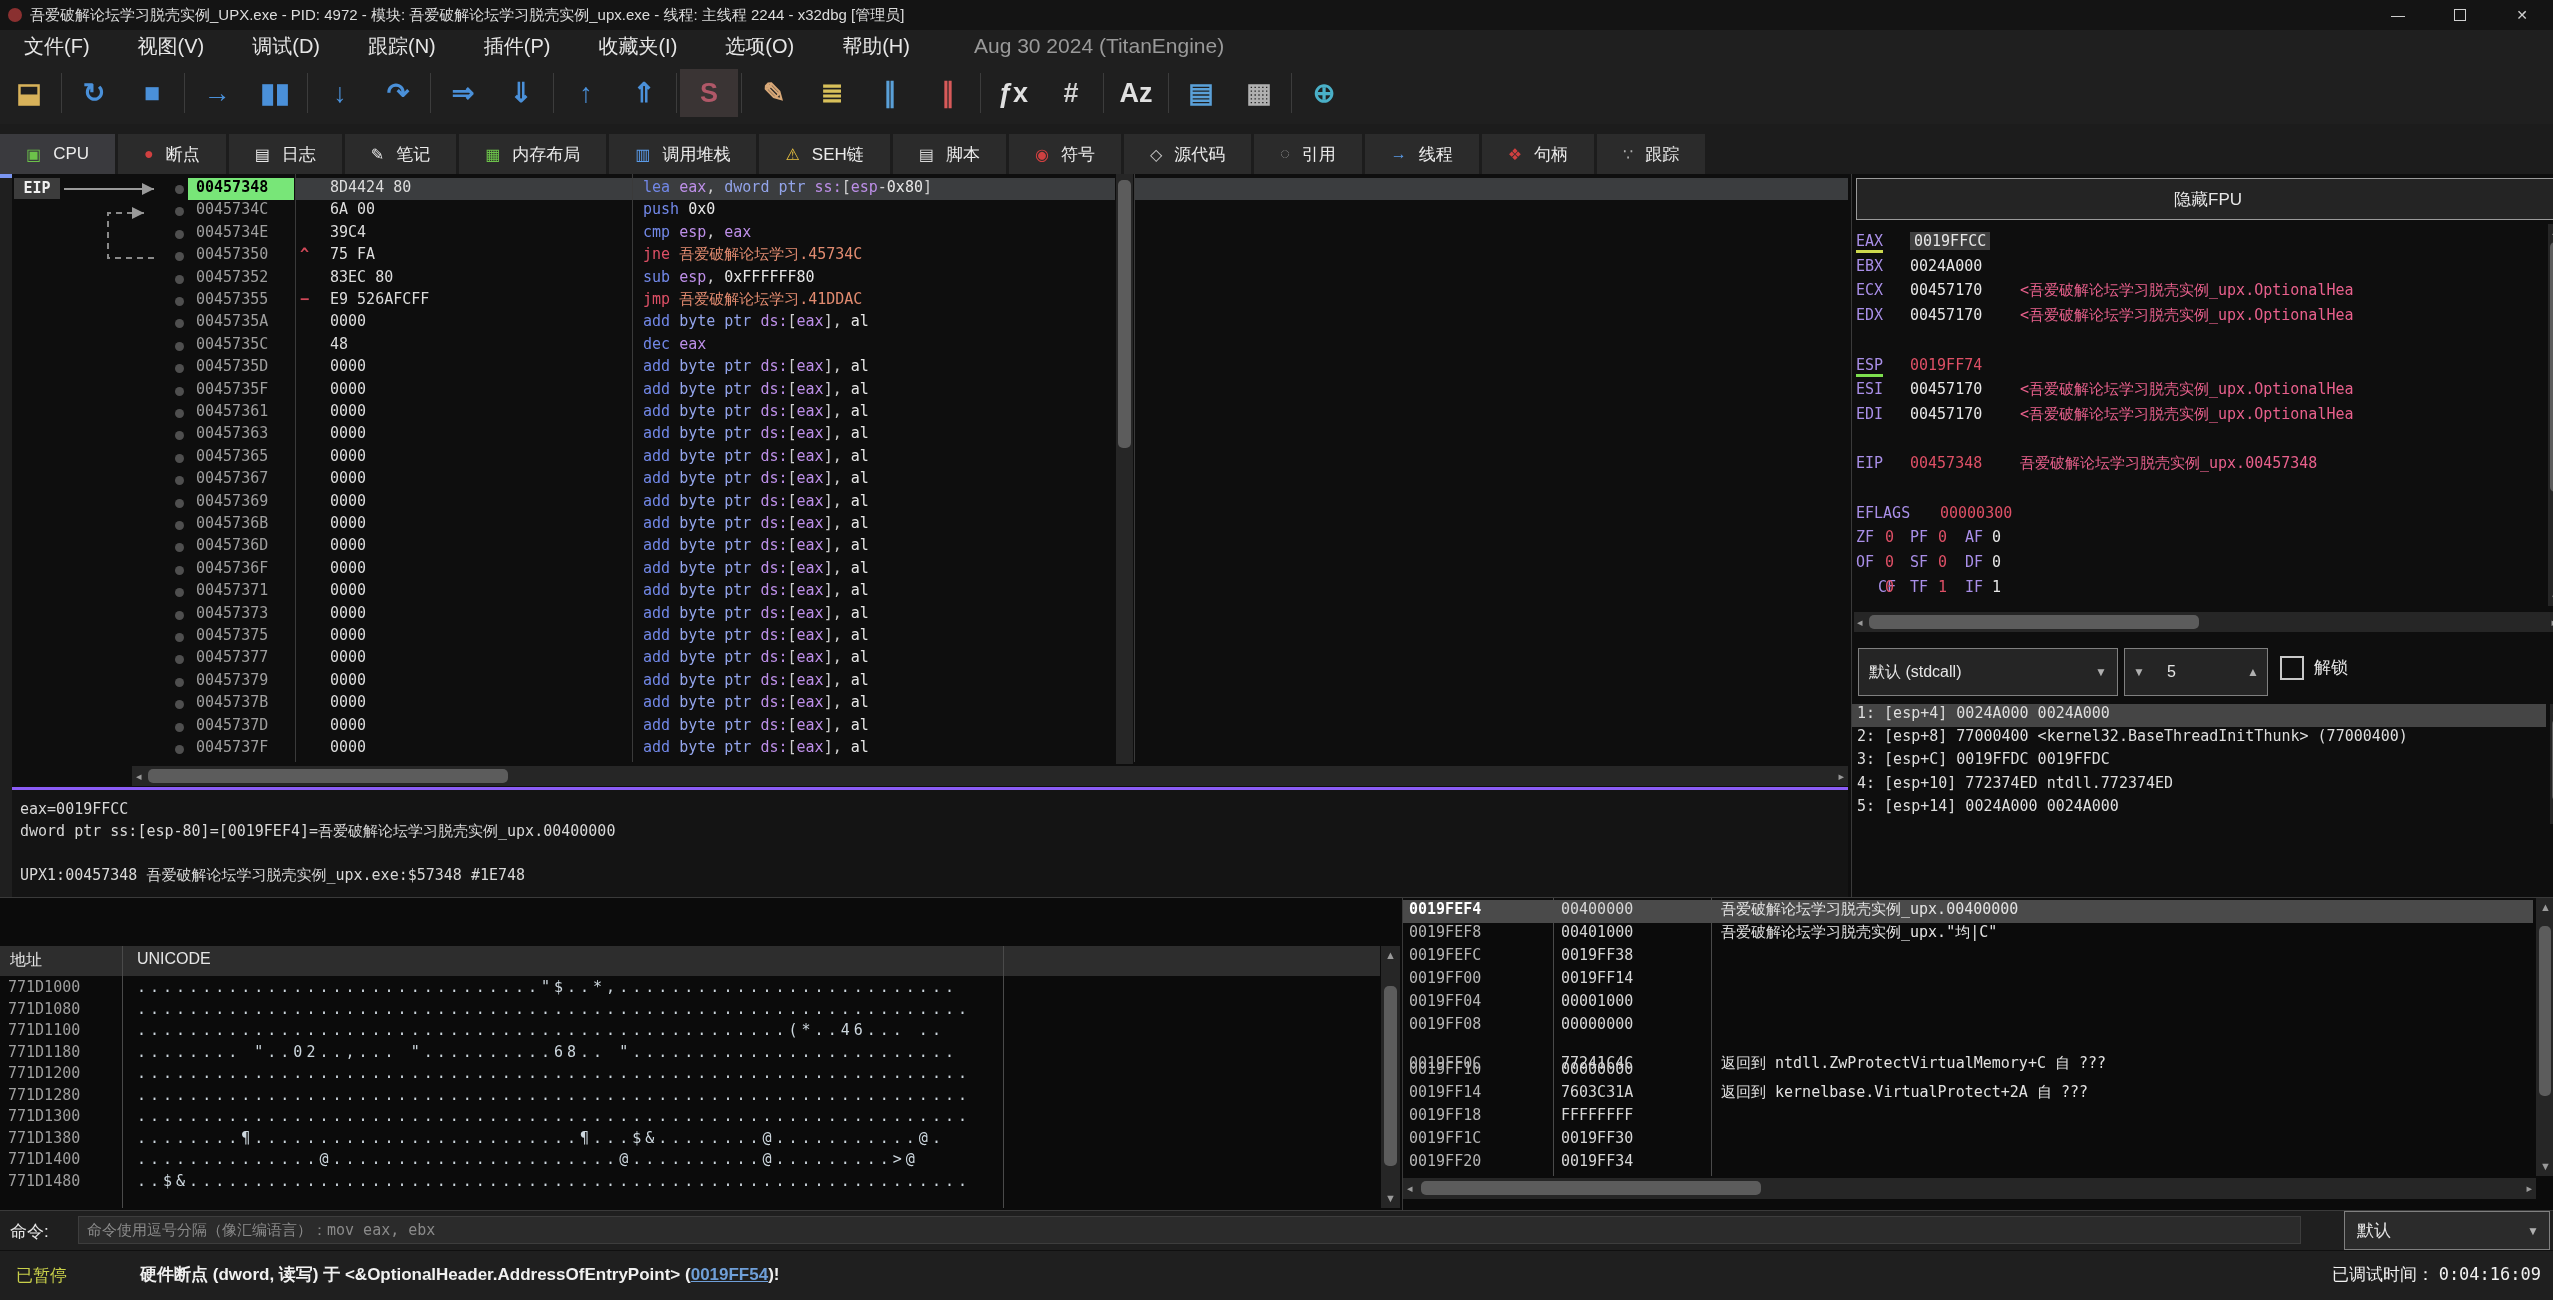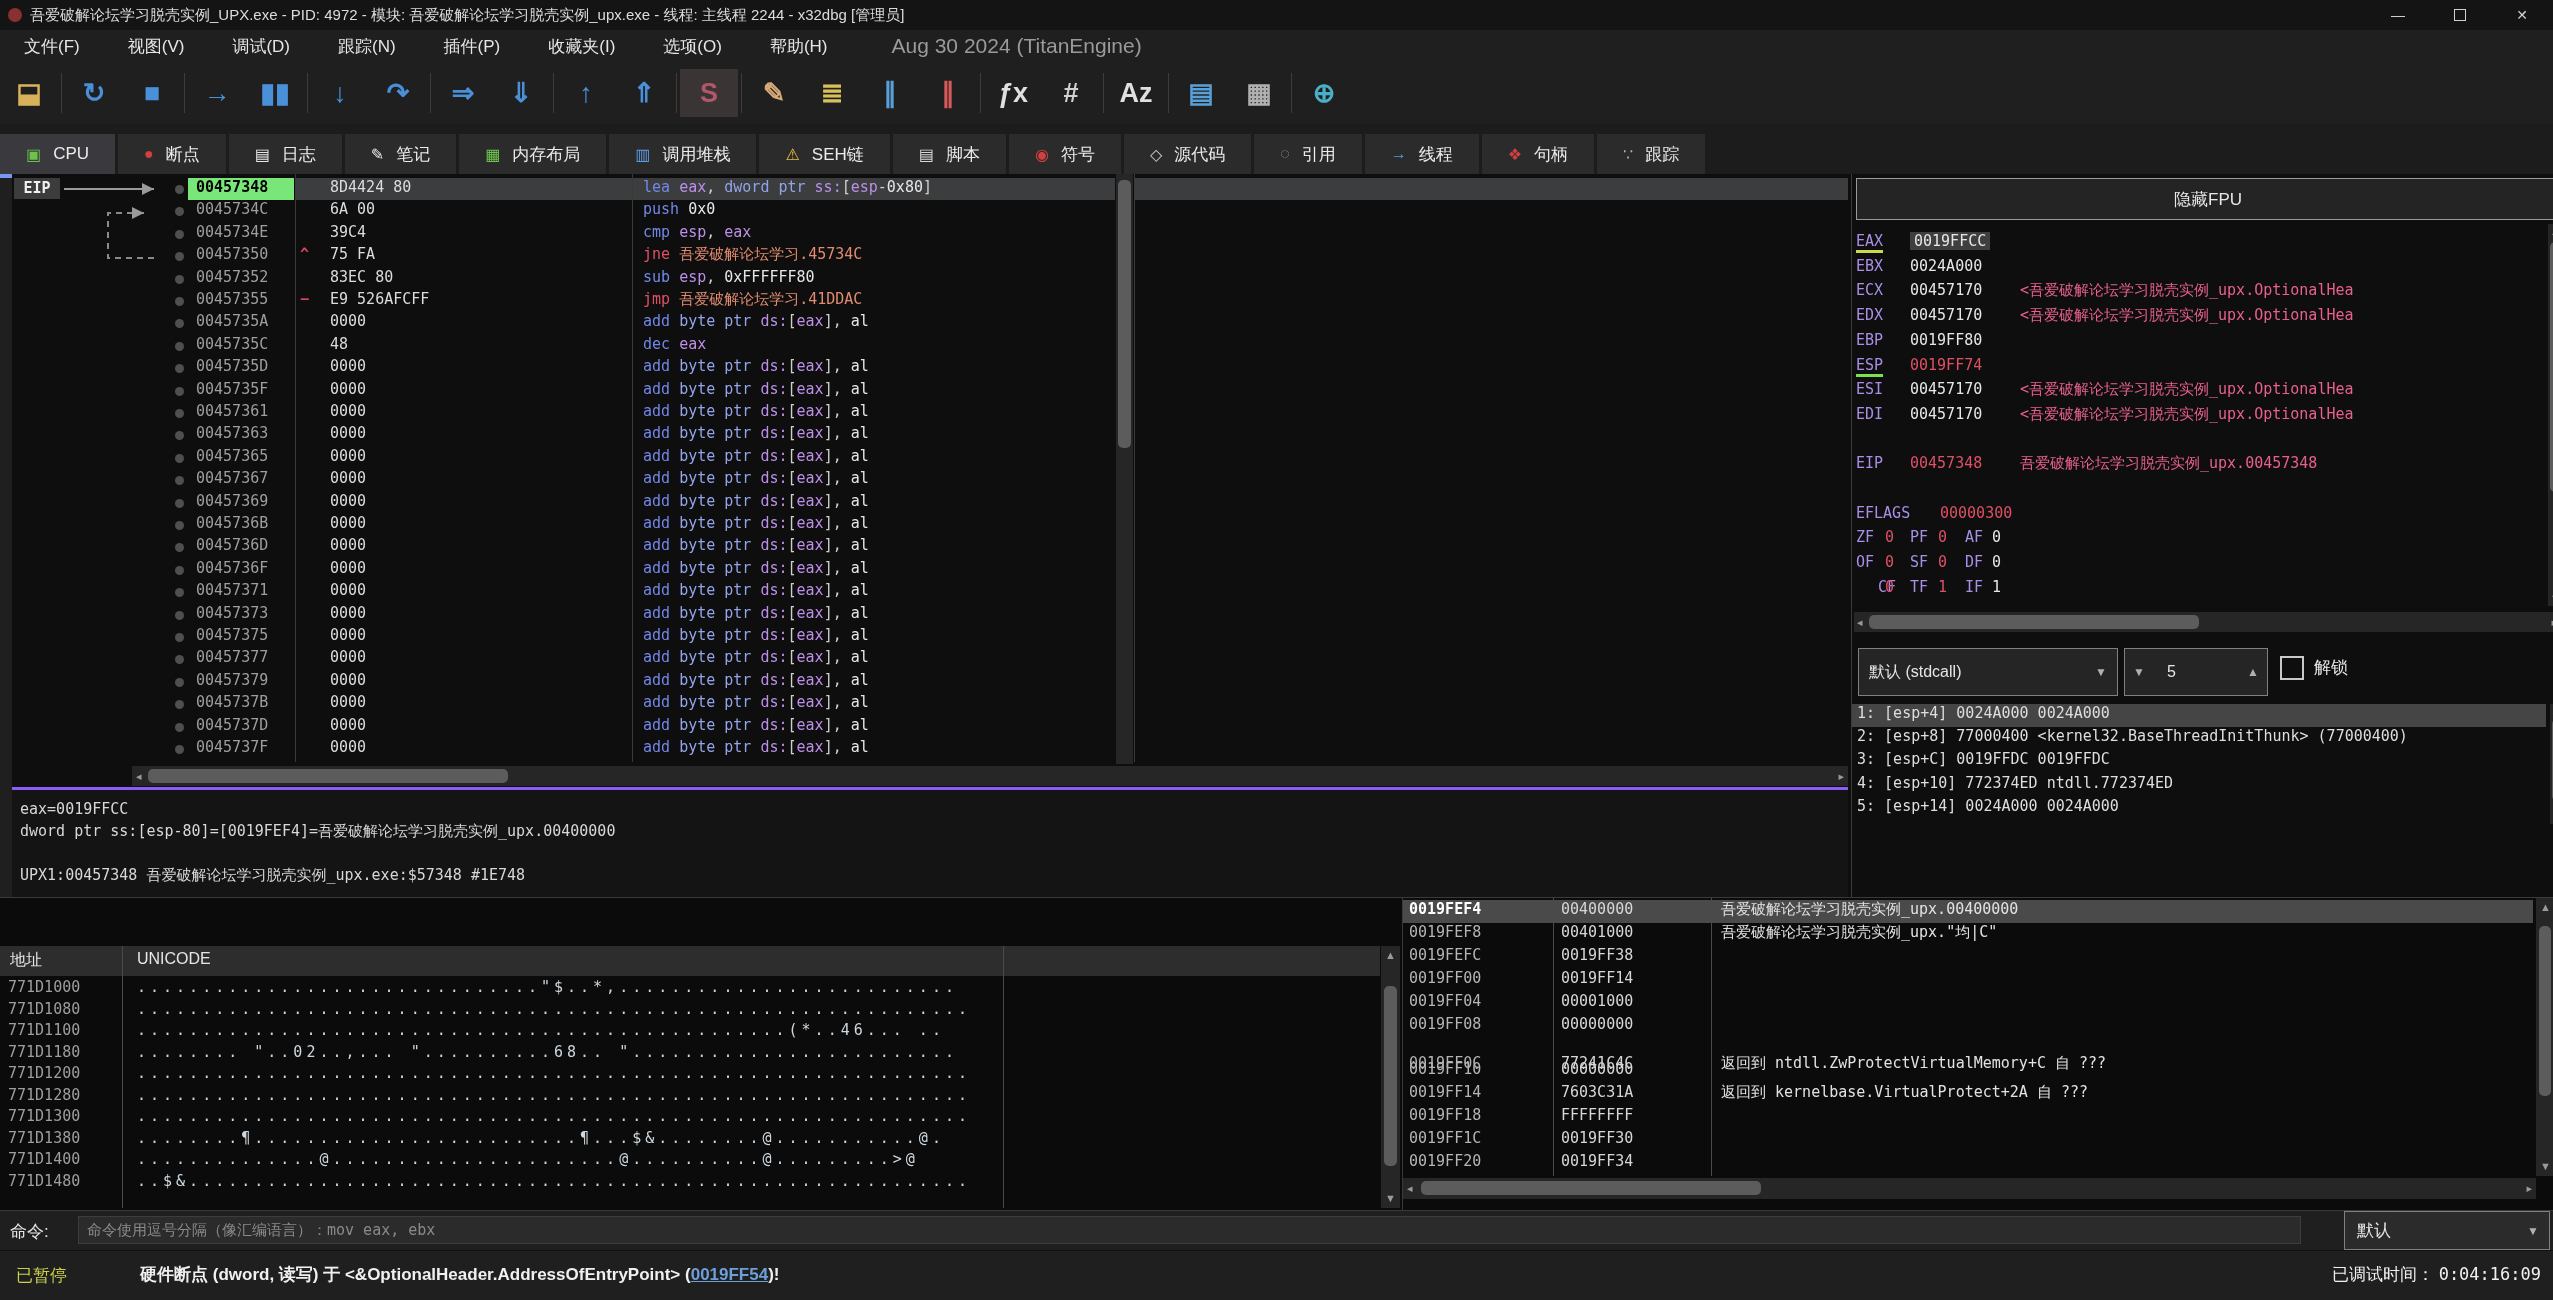--- a/index.html
+++ b/index.html
@@ -15,21 +15,21 @@
             box-shadow:-4px 0 0 -5px #8a3030,4px 0 0 -5px #8a3030;}
   #window-title{font-size:15px;color:#dcdcdc;white-space:nowrap;}
   #win-controls{margin-left:auto;display:flex;height:30px;}
   .winbtn{width:62px;height:30px;display:flex;align-items:center;justify-content:center;
           color:#cfcfcf;font-size:14px;}
   #max-glyph{width:10px;height:10px;border:1px solid #cfcfcf;display:inline-block;}
 
   
   #menubar{position:absolute;left:0;top:30px;width:2553px;height:32px;background:#1f1f1f;
            display:flex;align-items:center;}
-  .menu-item{padding:0 24px;font-size:17px;color:#e6e6e6;height:32px;display:flex;align-items:center;}
+  .menu-item{padding:0 24px;font-size:20px;color:#e6e6e6;height:32px;display:flex;align-items:center;}
   #menu-right{margin-left:40px;color:#9a9a9a;font-size:21px;}
 
   
   #toolbar{position:absolute;left:0;top:62px;width:2553px;height:62px;background:#1f1f1f;
            display:flex;align-items:center;}
   .tbtn{width:58px;height:48px;display:flex;align-items:center;justify-content:center;
         font-size:27px;font-weight:bold;}
   .tsep{width:1px;height:40px;background:#3c3c3c;margin:0 3px;}
 
   
@@ -478,24 +478,20 @@
           <div class="rrow" style="top: 49.4px;">
             <span class="rname">ECX</span>
             <span class="rval" style="left: 58px;">00457170</span>
             <span class="rann">&lt;吾爱破解论坛学习脱壳实例_upx.OptionalHea</span>
           </div>
           <div class="rrow" style="top: 74.1px;">
             <span class="rname">EDX</span>
             <span class="rval" style="left: 58px;">00457170</span>
             <span class="rann">&lt;吾爱破解论坛学习脱壳实例_upx.OptionalHea</span>
           </div>
-          <div class="rrow" style="top: 98.8px;">
-            <span class="rname">EBP</span>
-            <span class="rval" style="left: 58px;">0019FF80</span>
-          </div>
           <div class="rrow" style="top: 123.5px;">
             <span class="rname" style="border-bottom: 3px solid rgb(125, 224, 78);">ESP</span>
             <span class="rval red" style="left: 58px;">0019FF74</span>
           </div>
           <div class="rrow" style="top: 148.2px;">
             <span class="rname">ESI</span>
             <span class="rval" style="left: 58px;">00457170</span>
             <span class="rann">&lt;吾爱破解论坛学习脱壳实例_upx.OptionalHea</span>
           </div>
           <div class="rrow" style="top: 172.9px;">

